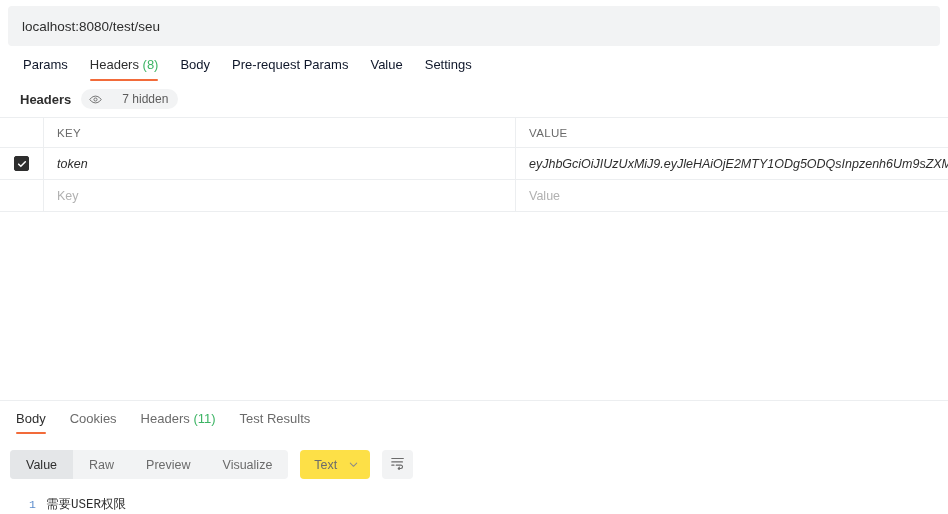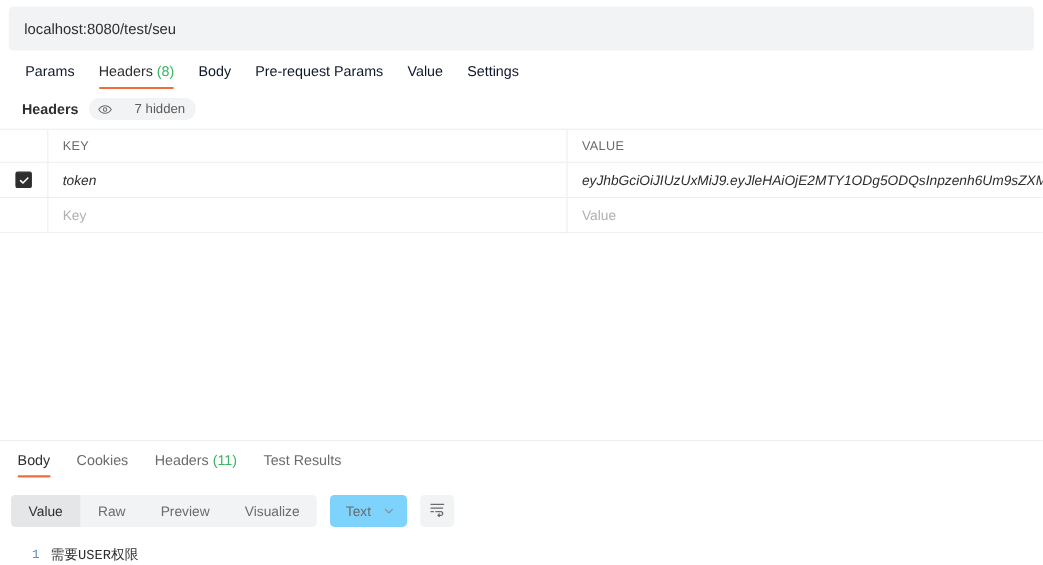--- a/index.html
+++ b/index.html
@@ -120,21 +120,21 @@
 
   .viewbar { display: flex; align-items: center; gap: 12px; padding: 13px 0 0 10px; height: 48px; }
   .segmented { display: flex; background: #f2f3f4; border-radius: 4px; overflow: hidden; height: 29px; }
   .seg {
     display: flex; align-items: center; padding: 0 16px;
     font-size: 12.5px; color: #6b6b6b; cursor: pointer; white-space: nowrap;
   }
   .seg.active { background: #e4e6e8; color: #2e2e2e; }
   .lang-select {
     display: flex; align-items: center; gap: 11px;
-    background: #7dd3fc; border-radius: 4px; height: 29px; padding: 0 11px 0 14px;
+    background: #fde047; border-radius: 4px; height: 29px; padding: 0 11px 0 14px;
     font-size: 12.5px; color: #6b6b6b; cursor: pointer;
   }
   .icon-btn {
     width: 31px; height: 29px; background: #f2f3f4; border-radius: 4px;
     display: flex; align-items: center; justify-content: center; cursor: pointer;
   }
 
   .code-area { padding: 12px 0 0 0; }
   .code-line { display: flex; align-items: center; height: 20px; }
   .ln { width: 46px; flex: 0 0 46px; text-align: right; padding-right: 10px;

